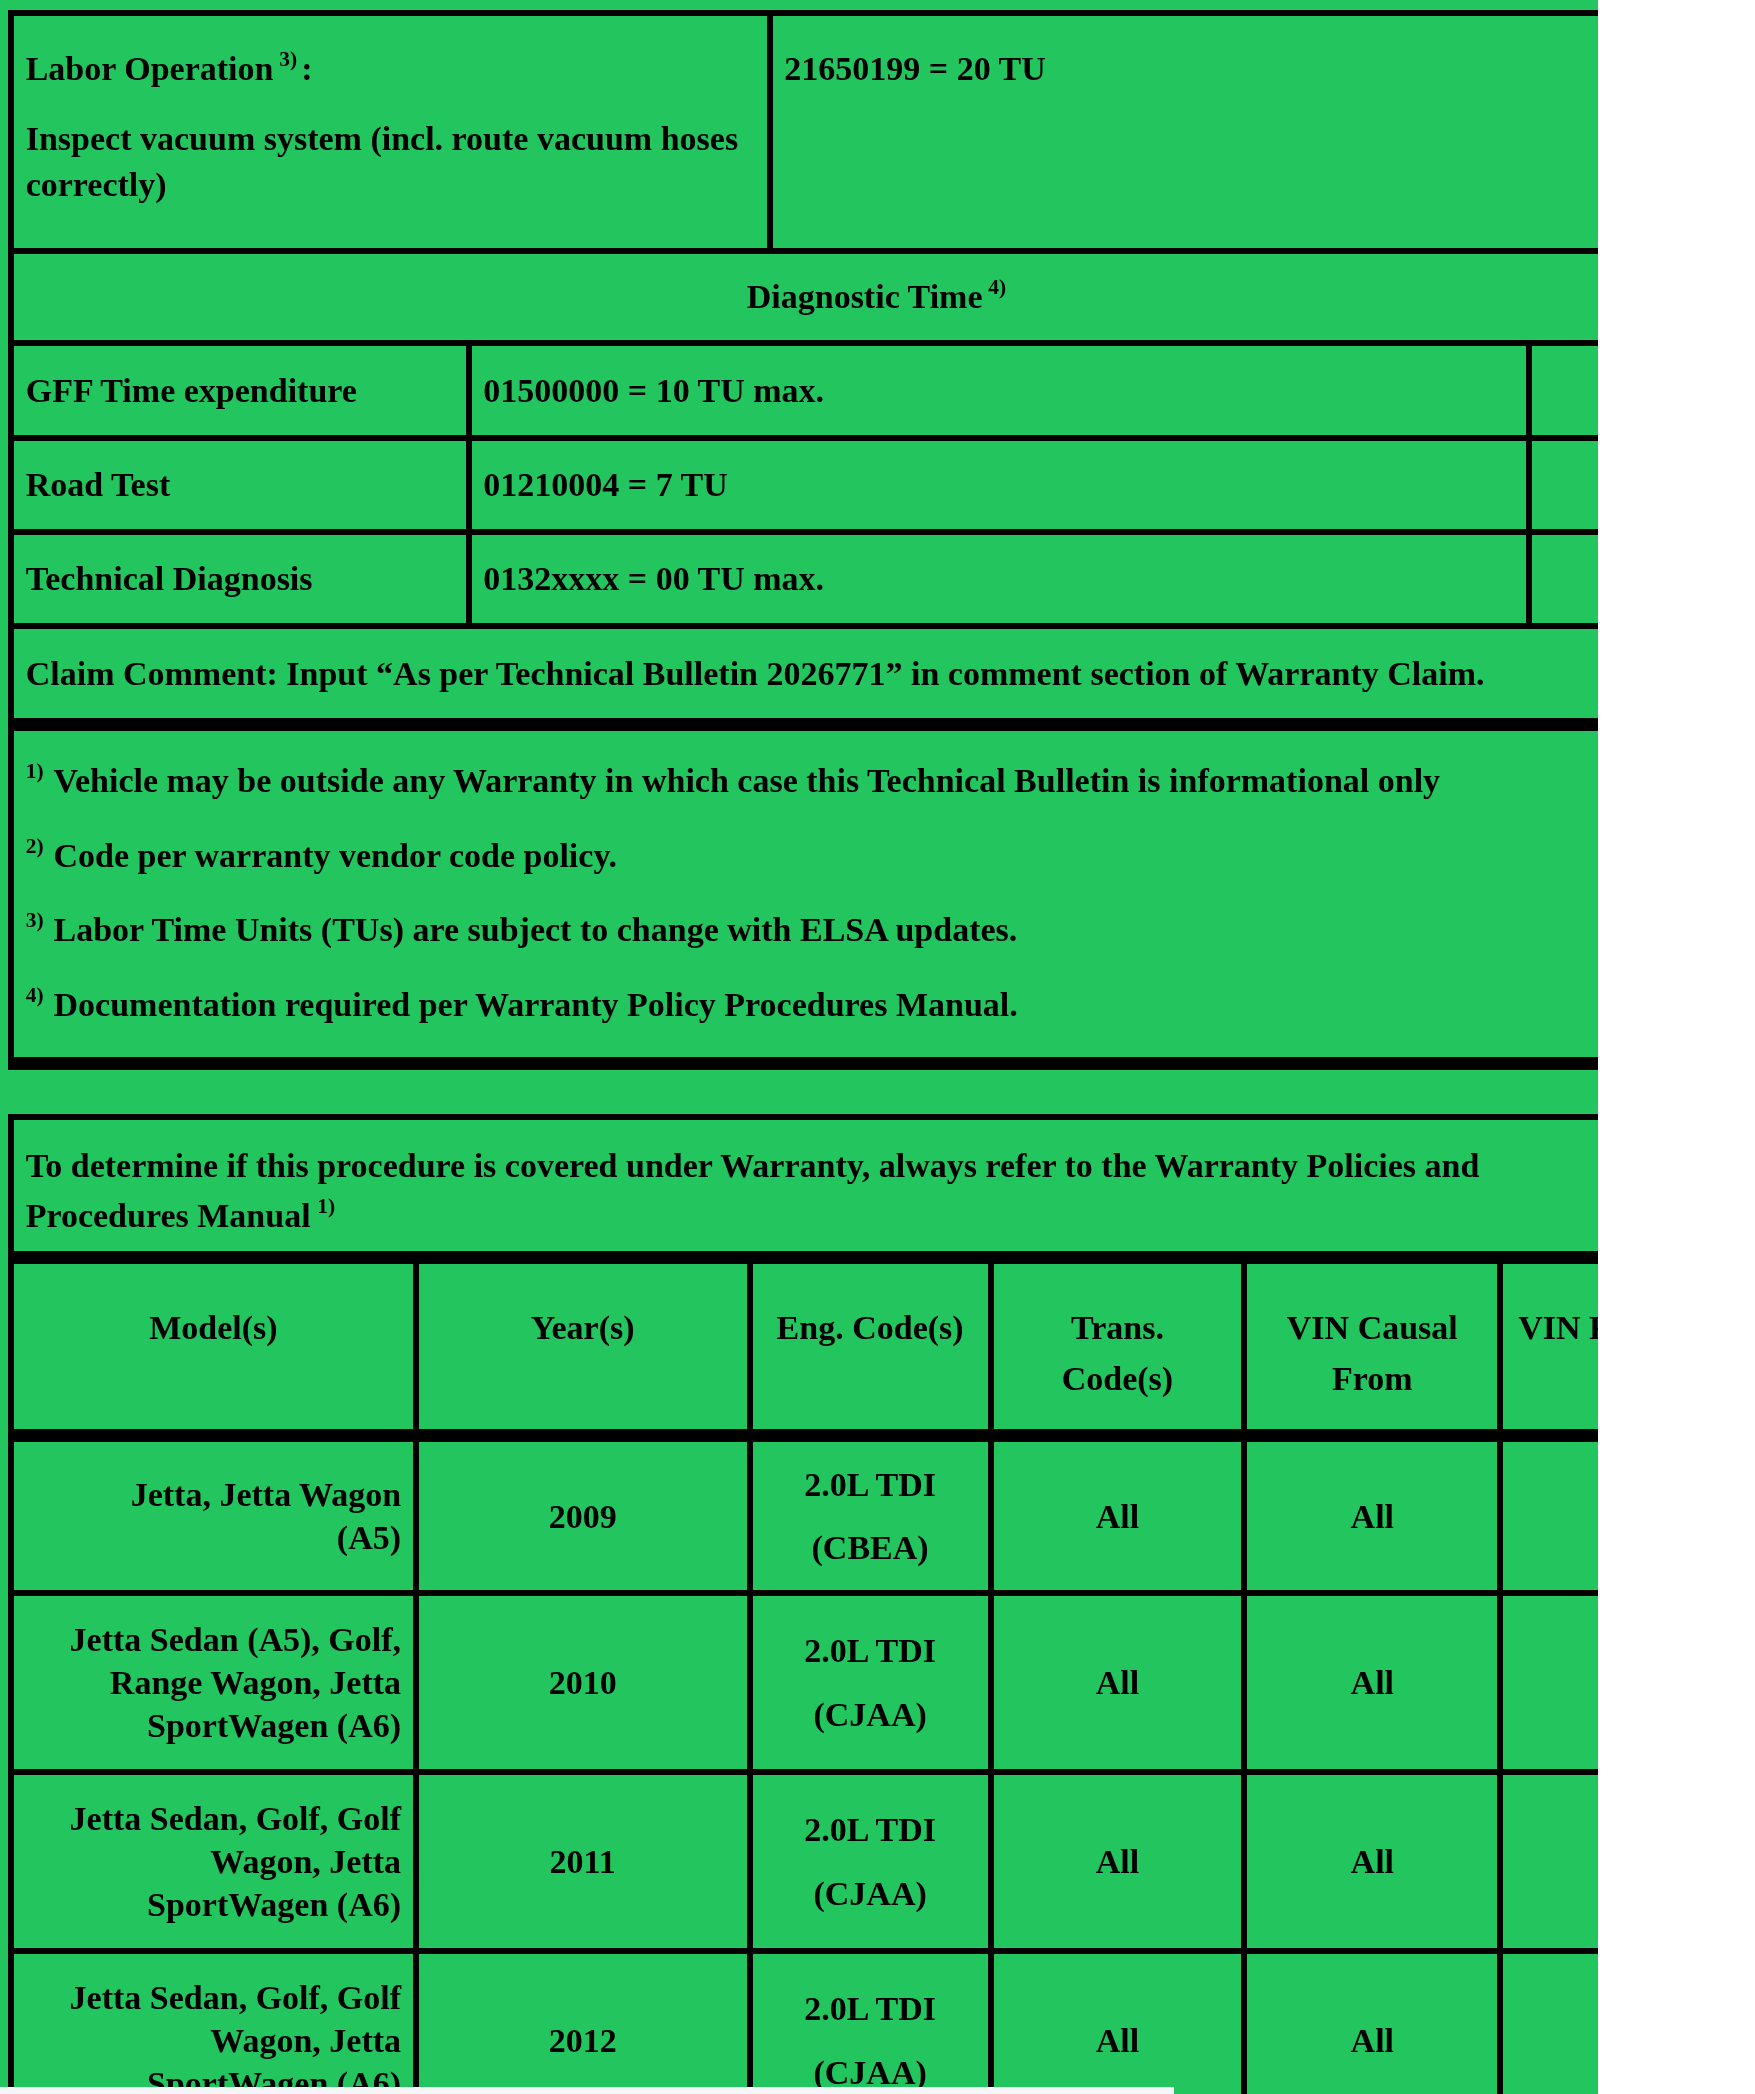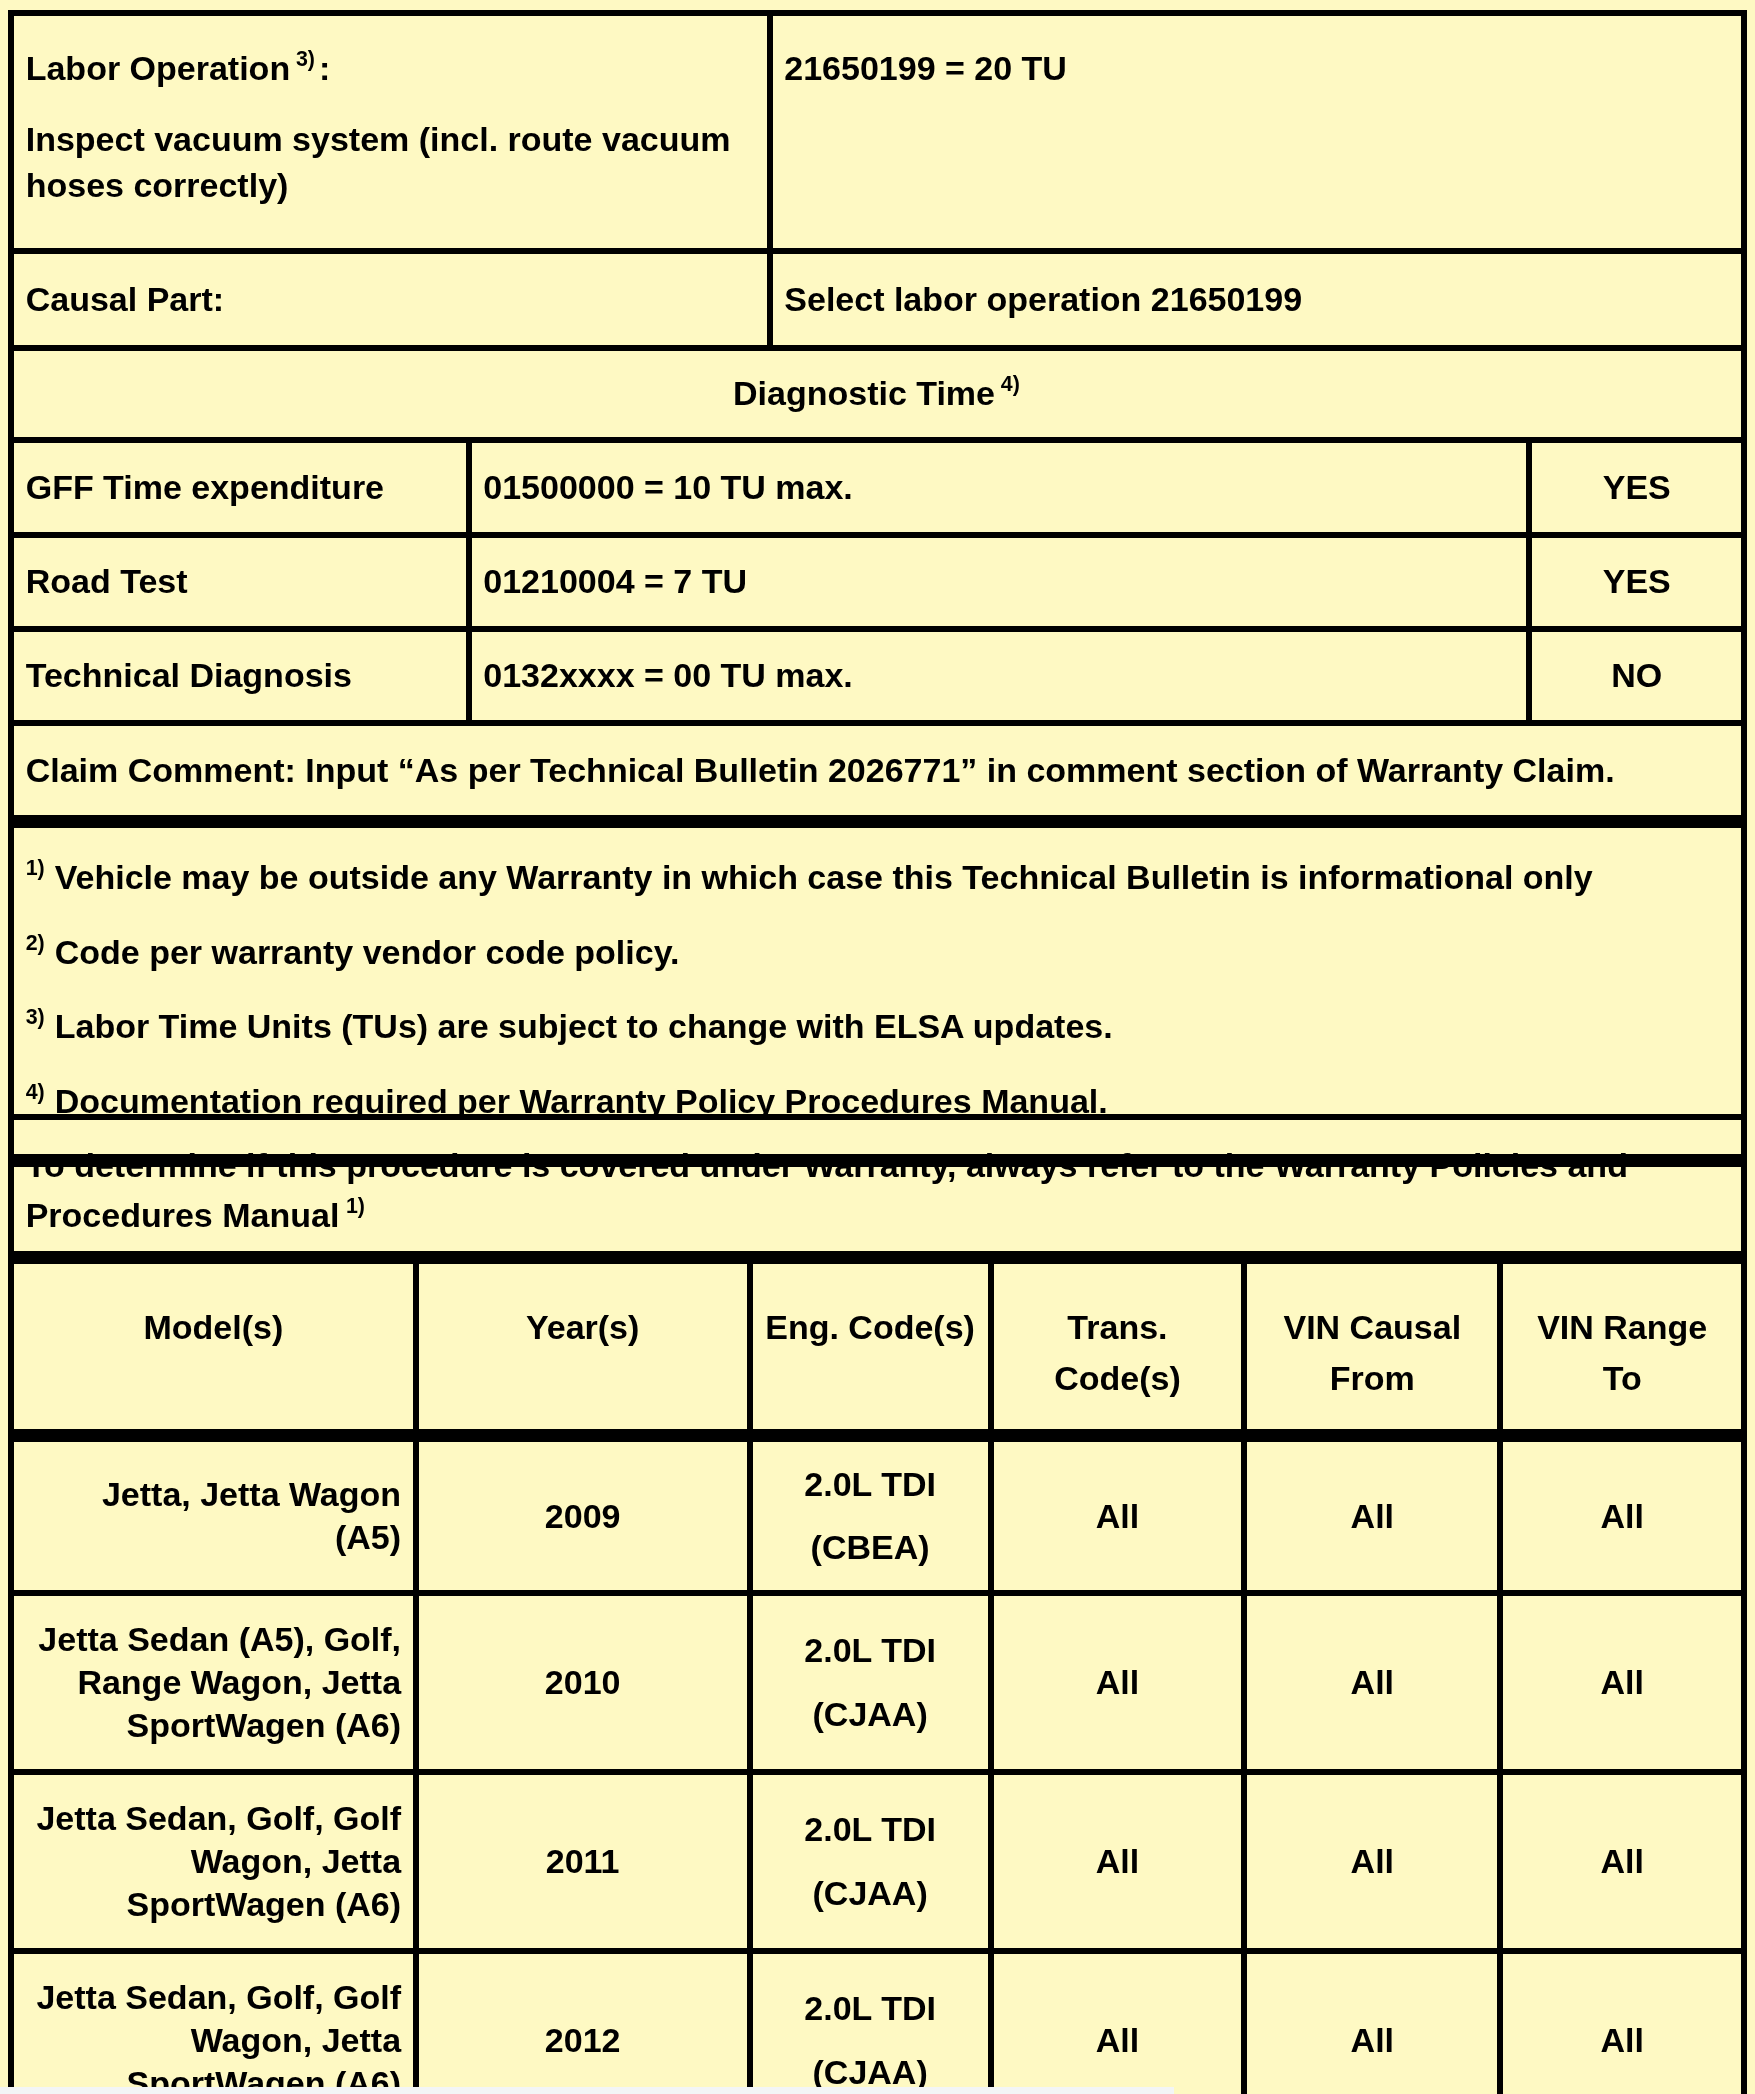--- a/index.html
+++ b/index.html
@@ -1,22 +1,22 @@
 <!DOCTYPE html>
 <html style="font-size:13px"><head>
 <meta charset="utf-8">
 <style>
   html, body { margin: 0; padding: 0; background: #ffffff; }
   #doc {
     position: relative;
-    width: 1755px;
+    width: 1598px;
     height: 2095px;
-    background: #fef9c3;
+    background: #22c55e;
     overflow: hidden;
-    font-family: Liberation Sans, sans-serif;
+    font-family: Liberation Serif, serif;
     font-weight: bold;
     color: #000;
   }
   table { border-collapse: collapse; table-layout: fixed; }
   .t1, .t2 {
     position: absolute;
     left: 8.2px;
     width: 1739px;
     border: 5.8px solid #000;
   }
@@ -95,24 +95,20 @@
     </colgroup>
     <tbody>
       <tr class="rA">
         <td colspan="2" class="top-al">
           <div><span>Labor Operation</span><sup class="sup">3)</sup><span class="colon">:</span></div>
           <div class="desc">Inspect vacuum system (incl. route vacuum hoses correctly)</div>
         </td>
         <td colspan="2" class="top-al">21650199 = 20 TU</td>
       </tr>
 
-      <tr class="rB">
-        <td colspan="2">Causal Part:</td>
-        <td colspan="2">Select labor operation 21650199</td>
-      </tr>
 
       <tr class="rC">
         <td colspan="4" class="c"><span>Diagnostic Time</span><sup class="sup">4)</sup></td>
       </tr>
 
       <tr class="rD">
         <td>GFF Time expenditure</td>
         <td colspan="2">01500000 = 10 TU max.</td>
         <td class="c">YES</td>
       </tr>

